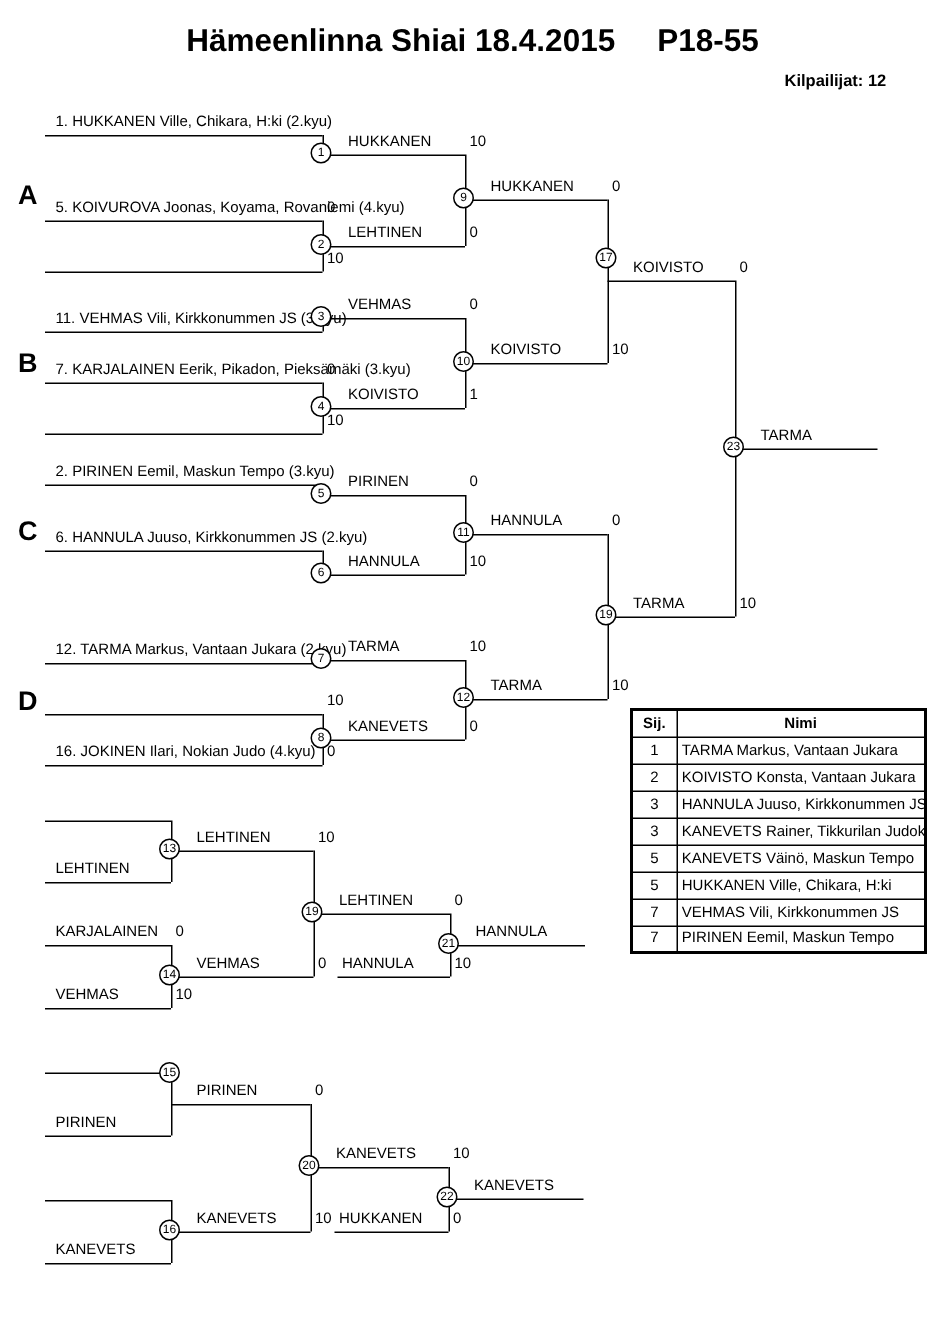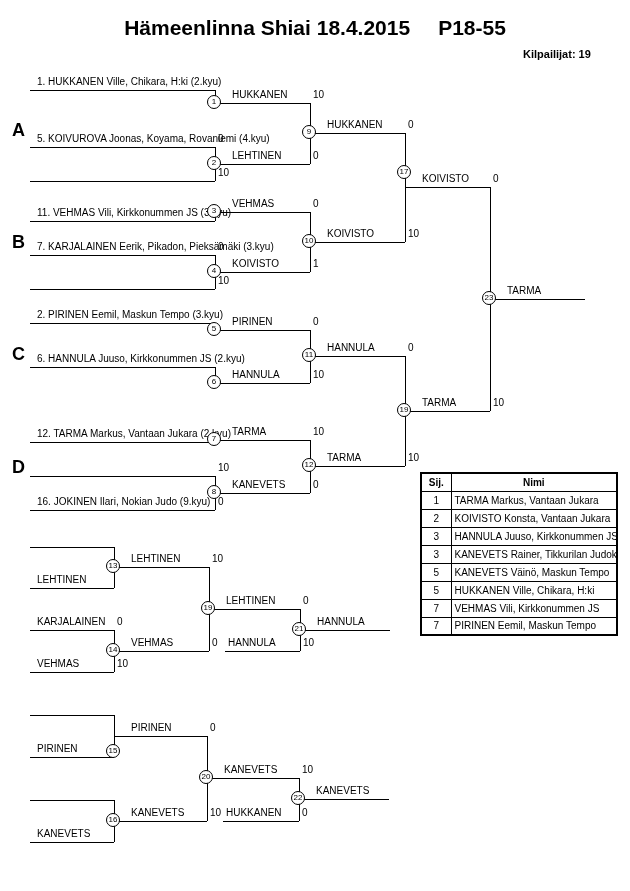--- a/index.html
+++ b/index.html
@@ -28,35 +28,35 @@
 </style>
 </head>
 <body>
 
 <div class="page">
 
   <div class="title-row">
     <span>Hämeenlinna Shiai  18.4.2015</span>
     <span>P18-55</span>
   </div>
-  <div class="kilp">Kilpailijat: 19</div>
+  <div class="kilp">Kilpailijat: 12</div>
 
   <div class="pool" style="left:12px;top:120px">A</div>
   <div class="pool" style="left:12px;top:232px">B</div>
   <div class="pool" style="left:12px;top:344px">C</div>
   <div class="pool" style="left:12px;top:457px">D</div>
 
   <div class="nm" style="left:37px;top:76px">1. HUKKANEN Ville, Chikara, H:ki (2.kyu)</div>
   <div class="nm" style="left:37px;top:133px">5. KOIVUROVA Joonas, Koyama, Rovaniemi (4.kyu)</div>
   <div class="nm" style="left:37px;top:207px">11. VEHMAS Vili, Kirkkonummen JS (3.kyu)</div>
   <div class="nm" style="left:37px;top:241px">7. KARJALAINEN Eerik, Pikadon, Pieksämäki (3.kyu)</div>
   <div class="nm" style="left:37px;top:309px">2. PIRINEN Eemil, Maskun Tempo (3.kyu)</div>
   <div class="nm" style="left:37px;top:353px">6. HANNULA Juuso, Kirkkonummen JS (2.kyu)</div>
   <div class="nm" style="left:37px;top:428px">12. TARMA Markus, Vantaan Jukara (2.kyu)</div>
-  <div class="nm" style="left:37px;top:496px">16. JOKINEN Ilari, Nokian Judo (9.kyu)</div>
+  <div class="nm" style="left:37px;top:496px">16. JOKINEN Ilari, Nokian Judo (4.kyu)</div>
 
   <div class="h" style="left:30px;top:90px;width:185px"></div>
   <div class="h" style="left:30px;top:147px;width:185px"></div>
   <div class="h" style="left:30px;top:181px;width:185px"></div>
   <div class="h" style="left:30px;top:221px;width:185px"></div>
   <div class="h" style="left:30px;top:255px;width:185px"></div>
   <div class="h" style="left:30px;top:289px;width:185px"></div>
   <div class="h" style="left:30px;top:323px;width:185px"></div>
   <div class="h" style="left:30px;top:367px;width:185px"></div>
   <div class="h" style="left:30px;top:442px;width:185px"></div>
@@ -187,21 +187,21 @@
   <div class="h" style="left:30px;top:715px;width:84px"></div>
   <div class="h" style="left:30px;top:757px;width:84px"></div>
   <div class="h" style="left:30px;top:800px;width:84px"></div>
   <div class="h" style="left:30px;top:842px;width:84px"></div>
   <div class="nm" style="left:37px;top:743px">PIRINEN</div>
   <div class="nm" style="left:37px;top:828px">KANEVETS</div>
   <div class="v" style="left:114px;top:715px;height:42px"></div>
   <div class="v" style="left:114px;top:800px;height:42px"></div>
   <div class="h" style="left:114px;top:736px;width:93px"></div>
   <div class="h" style="left:114px;top:821px;width:93px"></div>
-  <div class="nd" style="left:106px;top:744px">15</div>
+  <div class="nd" style="left:106px;top:708px">15</div>
   <div class="nd" style="left:106px;top:813px">16</div>
   <div class="nm" style="left:131px;top:722px">PIRINEN</div>
   <div class="sc" style="left:210px;top:722px">0</div>
   <div class="nm" style="left:131px;top:807px">KANEVETS</div>
   <div class="sc" style="left:210px;top:807px">10</div>
   <div class="v" style="left:207px;top:736px;height:85px"></div>
   <div class="h" style="left:207px;top:778px;width:92px"></div>
   <div class="nd" style="left:199px;top:770px">20</div>
   <div class="nm" style="left:224px;top:764px">KANEVETS</div>
   <div class="sc" style="left:302px;top:764px">10</div>

